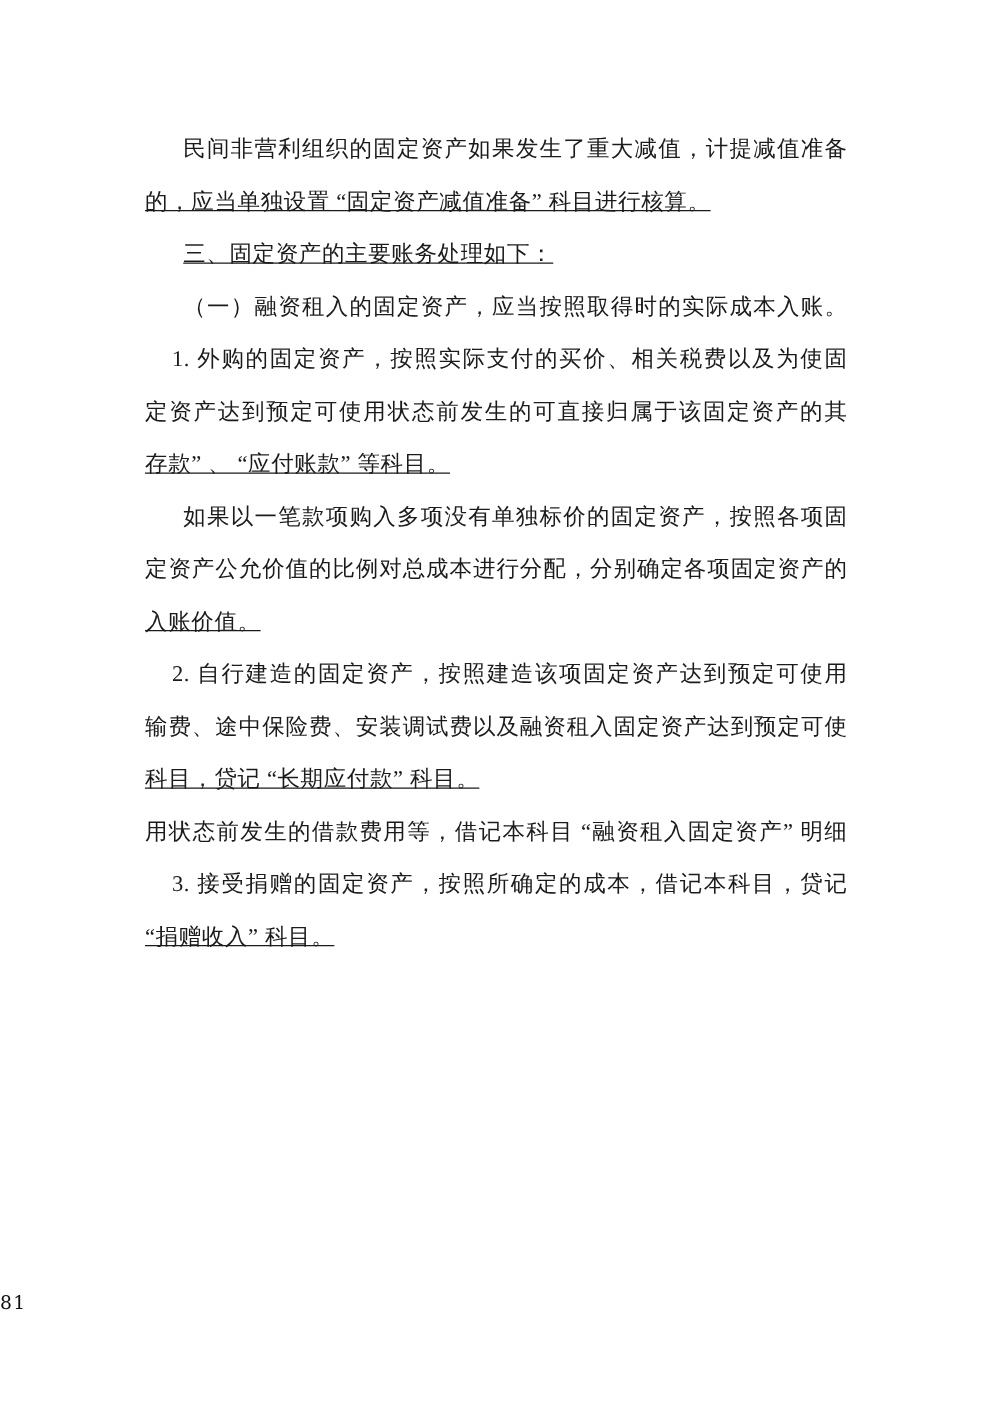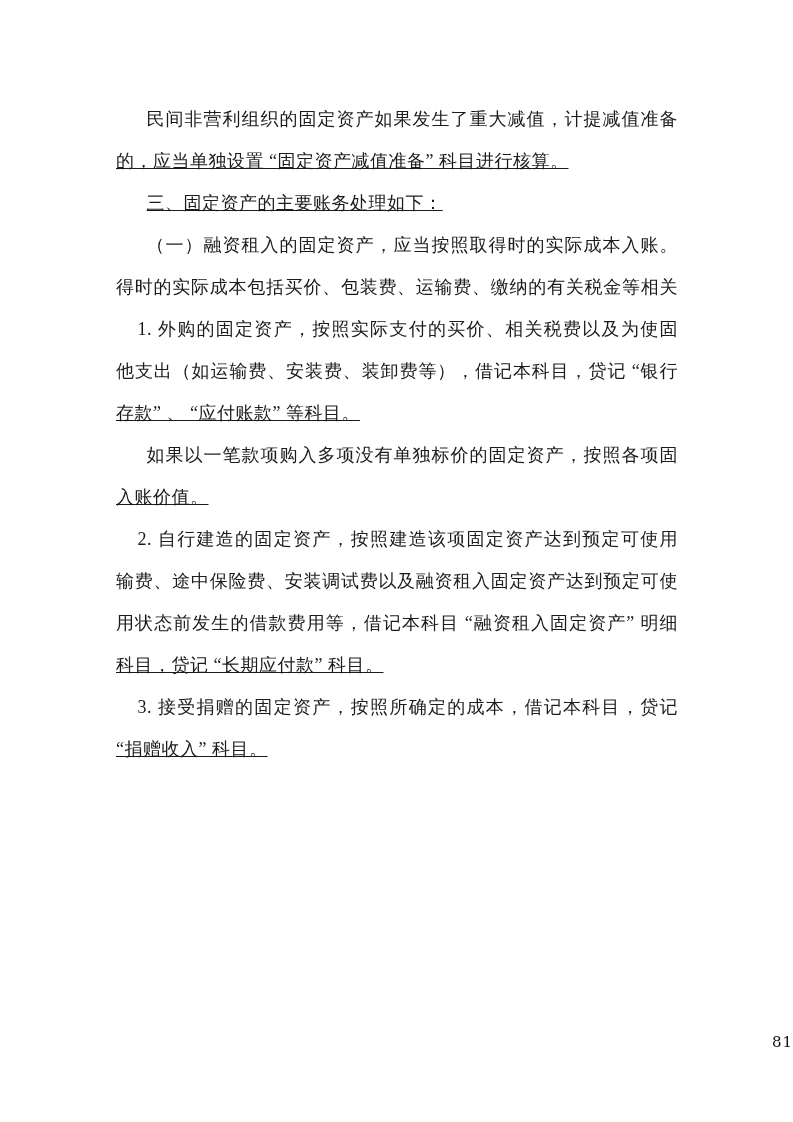--- a/index.html
+++ b/index.html
@@ -40,43 +40,43 @@
     text-indent: 1.7em;
   }
   .line.indent-num {
     text-indent: 1.2em;
   }
   .page-number {
     position: absolute;
     top: 1033px;
     left: 0;
     width: 100%;
-    text-align: right;
+    text-align: left;
     font-size: 15px;
     letter-spacing: 1px;
     color: #111;
     font-family: "DejaVu Serif", "Liberation Serif", serif;
   }
 </style>
 </head>
 <body>
 
 <div class="page">
   <div class="text-block">
     <div class="line indent">民间非营利组织的固定资产如果发生了重大减值，计提减值准备</div>
     <div class="line end">的，应当单独设置 “固定资产减值准备” 科目进行核算。</div>
     <div class="line indent end">三、固定资产的主要账务处理如下：</div>
     <div class="line indent">（一）融资租入的固定资产，应当按照取得时的实际成本入账。取</div>
-    <div class="line">得时的实际成本包括买价、包装费、运输费、缴纳的有关税金等相关</div>
     <div class="line indent-num">1. 外购的固定资产，按照实际支付的买价、相关税费以及为使固</div>
-    <div class="line">他支出（如运输费、安装费、装卸费等），借记本科目，贷记 “银行</div>
+    <div class="line">定资产达到预定可使用状态前发生的可直接归属于该固定资产的其</div>
     <div class="line end">存款” 、 “应付账款” 等科目。</div>
     <div class="line indent">如果以一笔款项购入多项没有单独标价的固定资产，按照各项固</div>
+    <div class="line">定资产公允价值的比例对总成本进行分配，分别确定各项固定资产的</div>
     <div class="line end">入账价值。</div>
     <div class="line indent-num">2. 自行建造的固定资产，按照建造该项固定资产达到预定可使用</div>
     <div class="line">输费、途中保险费、安装调试费以及融资租入固定资产达到预定可使</div>
+    <div class="line end">科目，贷记 “长期应付款” 科目。</div>
     <div class="line">用状态前发生的借款费用等，借记本科目 “融资租入固定资产” 明细</div>
-    <div class="line end">科目，贷记 “长期应付款” 科目。</div>
     <div class="line indent-num">3. 接受捐赠的固定资产，按照所确定的成本，借记本科目，贷记</div>
     <div class="line end">“捐赠收入” 科目。</div>
   </div>
   <div class="page-number">81</div>
 </div>
 
 </body></html>

